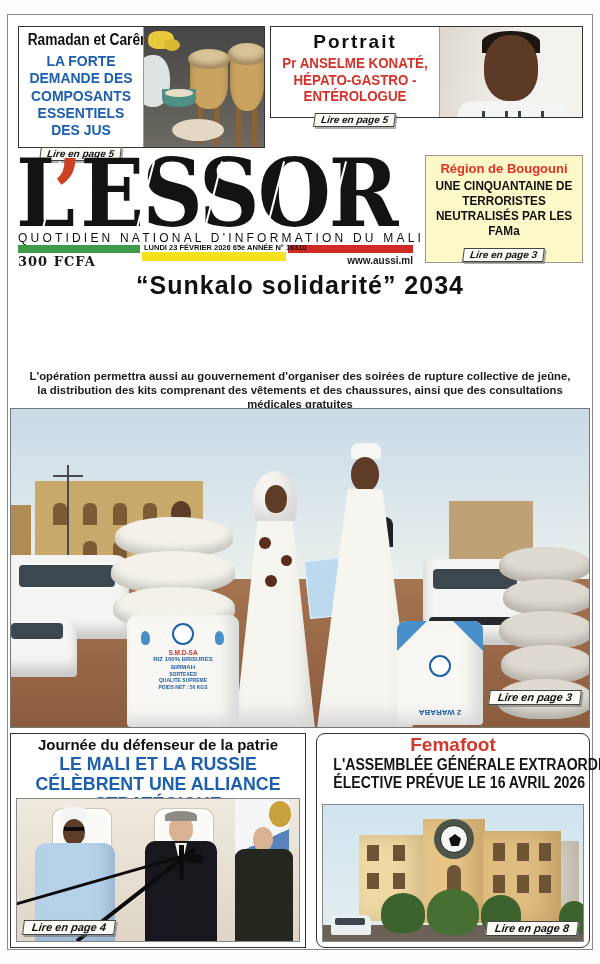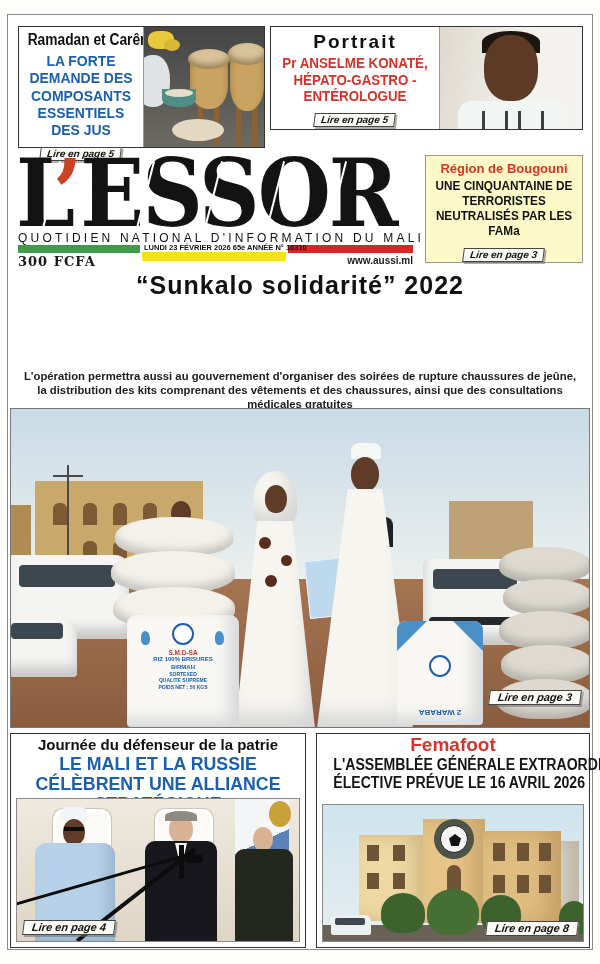--- a/index.html
+++ b/index.html
@@ -145,21 +145,21 @@
       <div class="basket" style="left:46px; top:30px; width:38px; height:52px;"></div>
       <div class="basket-top" style="left:44px; top:22px; width:42px; height:20px;"></div>
       <div class="basket" style="left:86px; top:26px; width:34px; height:58px;"></div>
       <div class="basket-top" style="left:84px; top:16px; width:38px; height:22px;"></div>
       <div class="bowl" style="left:18px; top:62px; width:34px; height:18px;"></div>
       <div class="bowl-in" style="left:21px; top:62px; width:28px; height:8px;"></div>
       <div class="bowl-in" style="left:28px; top:92px; width:52px; height:22px; background:#e3d9c2;"></div>
     </div>
   </div>
 
-  <div class="box teaser" style="left:270px; top:26px; width:313px; height:104px;">
+  <div class="box teaser" style="left:270px; top:26px; width:313px; height:92px;">
     <div class="txt" style="width:168px;">
       <div class="kicker-black" style="font-size:19px; letter-spacing:2px;">Portrait</div>
       <div class="t-head-red" style="margin-top:2px;">Pr ANSELME KONATÉ, HÉPATO-GASTRO -ENTÉROLOGUE</div>
       <div style="margin-top:4px;">
         <span class="chip small">Lire en page 5</span>
       </div>
     </div>
     <div class="pic" style="width:143px;">
       <div class="doc"></div>
       <div class="doc-body" style="left:18px; top:74px; width:110px; height:46px;"></div>
@@ -187,23 +187,23 @@
   <div class="m-web">www.aussi.ml</div>
 
   <div class="region">
     <div class="rk">Région de Bougouni</div>
     <div class="rh">UNE CINQUANTAINE DE TERRORISTES NEUTRALISÉS PAR LES FAMa</div>
     <div style="margin-top:5px;">
       <span class="chip small">Lire en page 3</span>
     </div>
   </div>
 
-  <div class="lead-kicker">“Sunkalo solidarité” 2022</div>
+  <div class="lead-kicker">“Sunkalo solidarité” 2034</div>
   <div class="lede">
-    <div>L'opération permettra aussi au gouvernement d'organiser des soirées de rupture chaussures de jeûne,</div>
+    <div>L'opération permettra aussi au gouvernement d'organiser des soirées de rupture collective de jeûne,</div>
     <div>la distribution des kits comprenant des vêtements et des chaussures, ainsi que des consultations médicales gratuites</div>
   </div>
 
   <div class="mainphoto">
     <div class="sky"></div>
     <div class="ground"></div>
 
     <div class="bld" style="left:24px; top:72px; width:168px; height:100px;">
       <div class="win" style="left:18px; top:22px; width:14px; height:22px;"></div>
       <div class="win" style="left:48px; top:22px; width:14px; height:22px;"></div>
@@ -308,21 +308,21 @@
 
       <div class="micline" style="left:-6px; bottom:34px; width:190px; transform:rotate(-16deg);"></div>
       <div class="micline" style="left:60px; bottom:-2px; width:150px; transform:rotate(-38deg); height:4px;"></div>
       <div style="position:absolute; left:168px; bottom:78px; width:18px; height:9px; background:#0c0c0c; border-radius:4px;"></div>
       <div style="position:absolute; left:6px; bottom:6px;">
         <span class="chip">Lire en page 4</span>
       </div>
     </div>
   </div>
 
-  <div class="box" style="left:316px; top:733px; width:274px; height:215px;">
+  <div class="box" style="left:316px; top:733px; width:274px; height:215px;border-radius:9px;">
     <div class="b-kicker" style="font-size:19px; color:#d3372b; margin-top:0;">Femafoot</div>
     <div class="b-head-black">L'ASSEMBLÉE GÉNÉRALE EXTRAORDINAIRE</div>
     <div class="b-head-black">ÉLECTIVE PRÉVUE LE 16 AVRIL 2026</div>
     <div class="b-photo" style="left:5px; top:70px; width:262px; height:138px;">
       <div class="fsky"></div>
       <div class="fbld" style="left:216px; top:36px; width:40px; height:70px; background:#d9d9d4;"></div>
       <div class="fbld" style="left:36px; top:30px; width:70px; height:86px; background:#eed9a4;">
         <div class="fwin" style="left:8px; top:10px; width:12px; height:16px;"></div>
         <div class="fwin" style="left:8px; top:38px; width:12px; height:16px;"></div>
         <div class="fwin" style="left:34px; top:10px; width:12px; height:16px;"></div>

